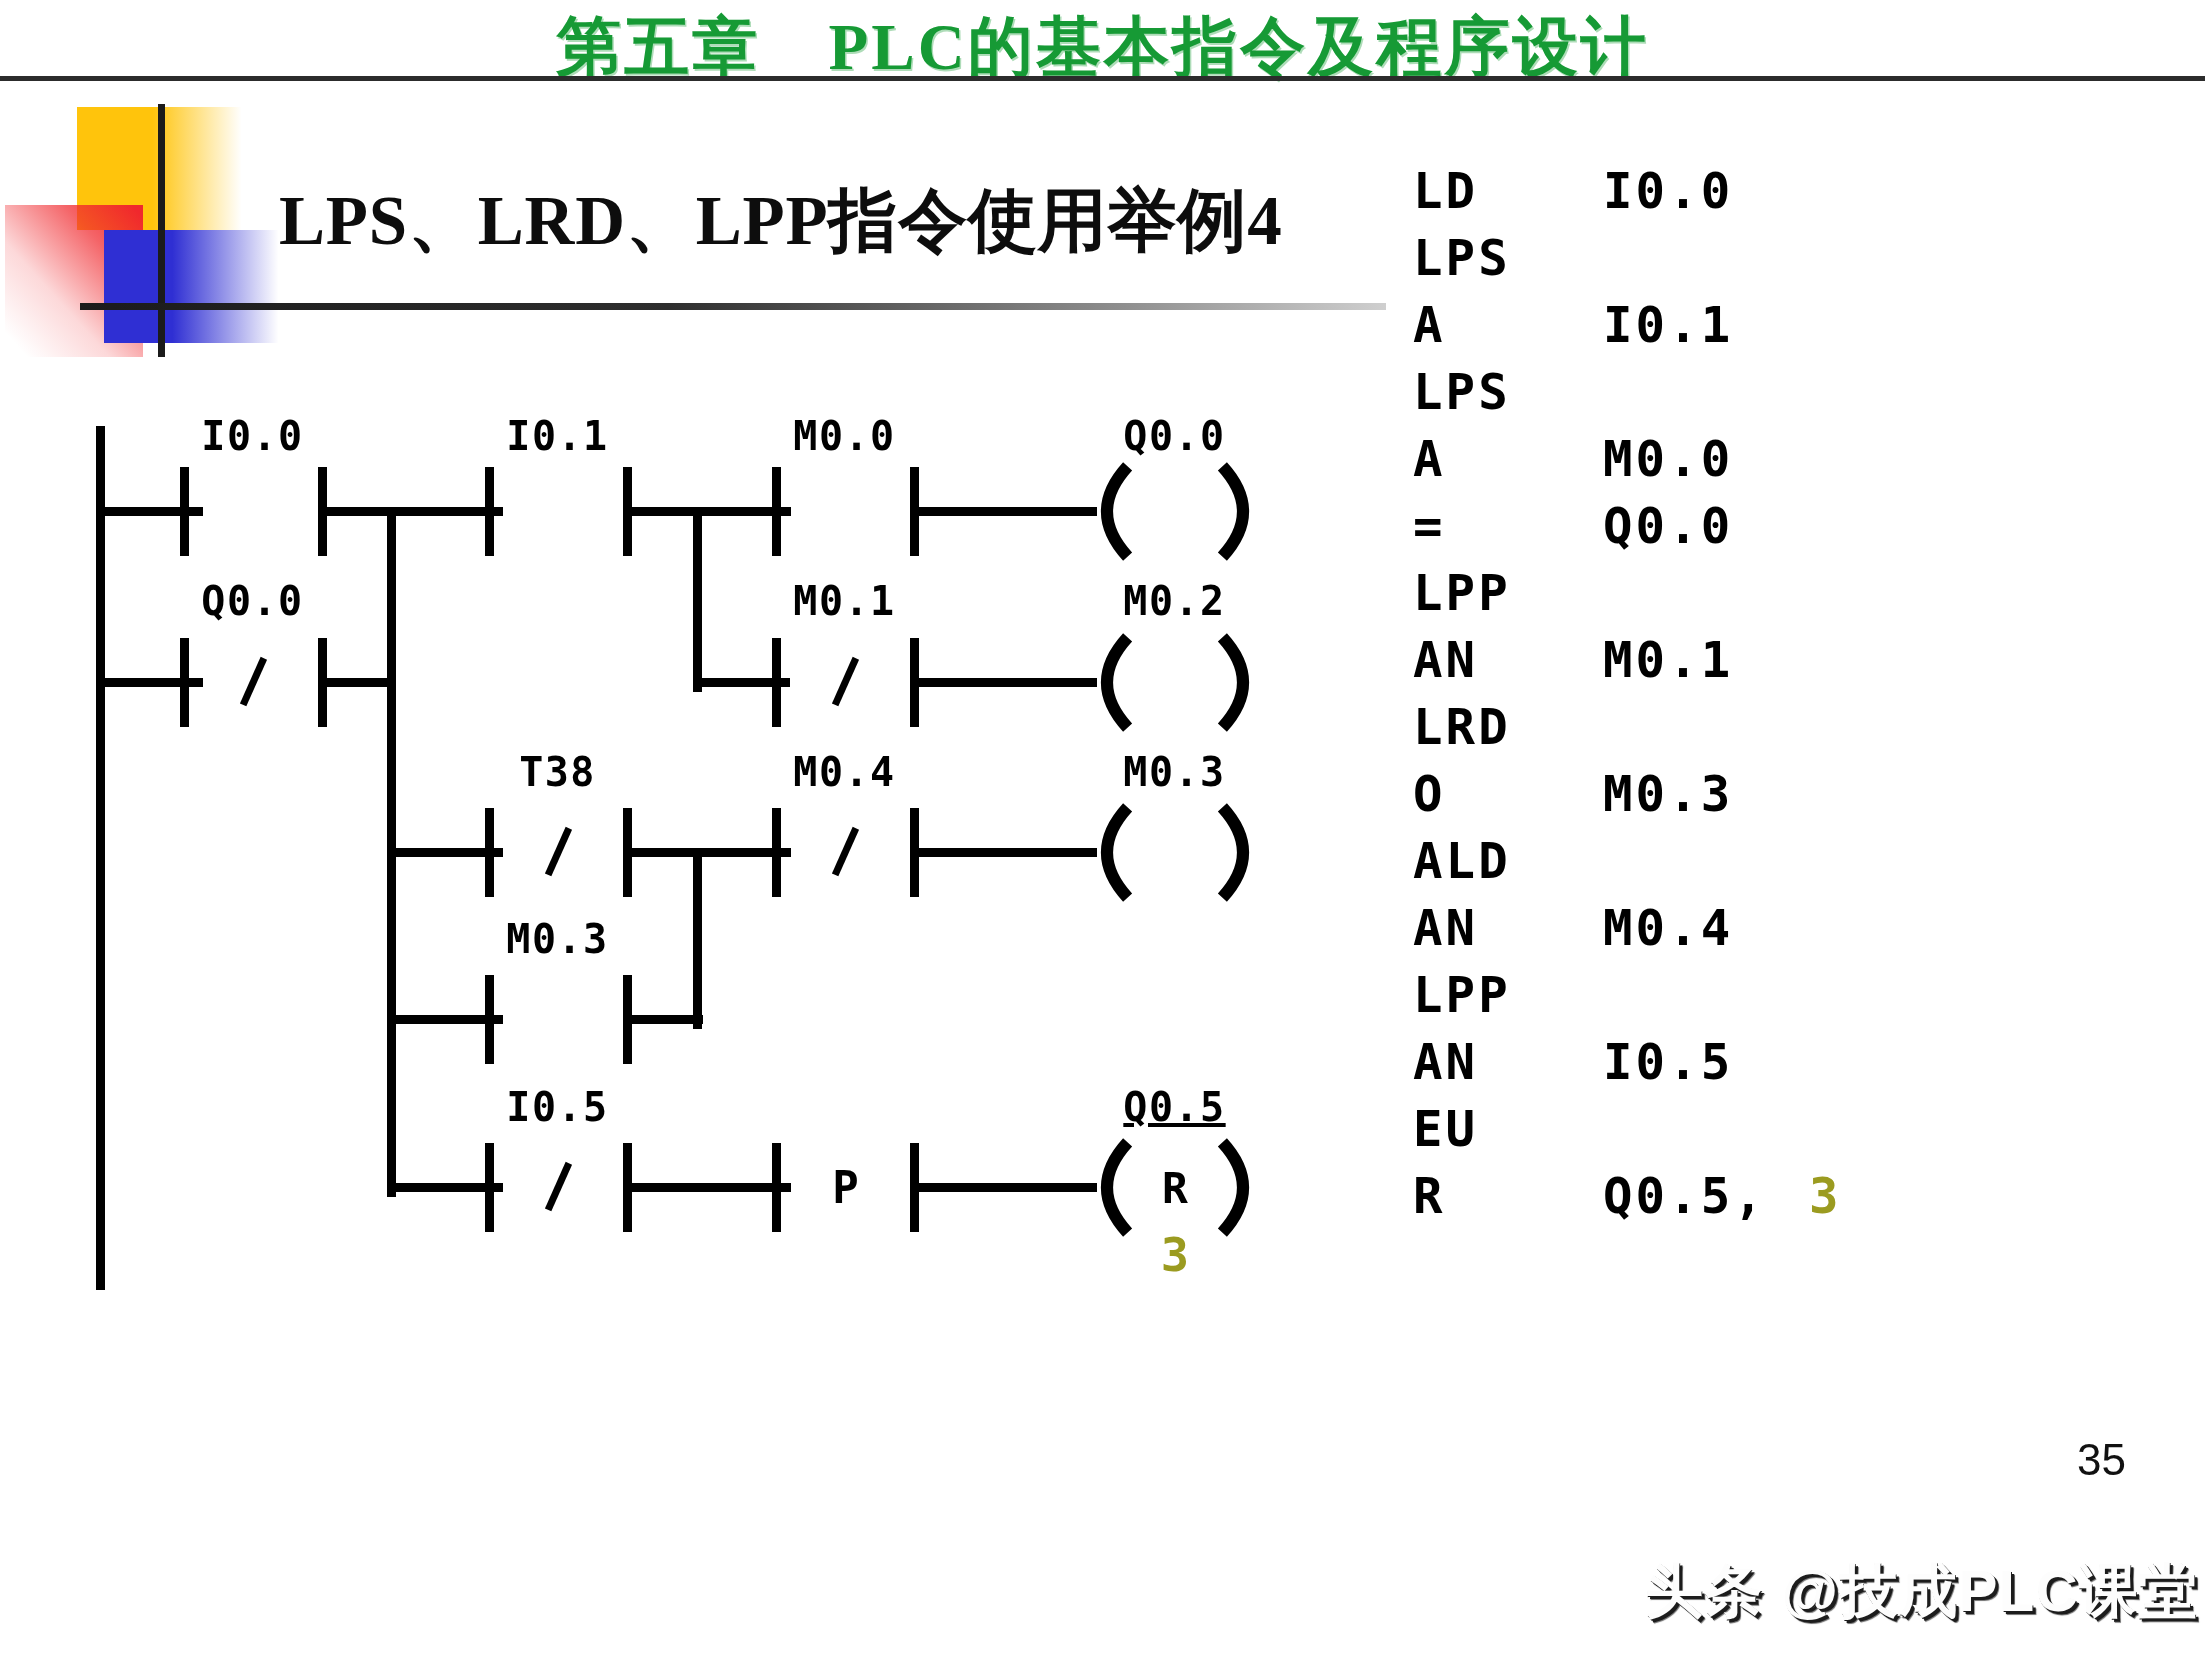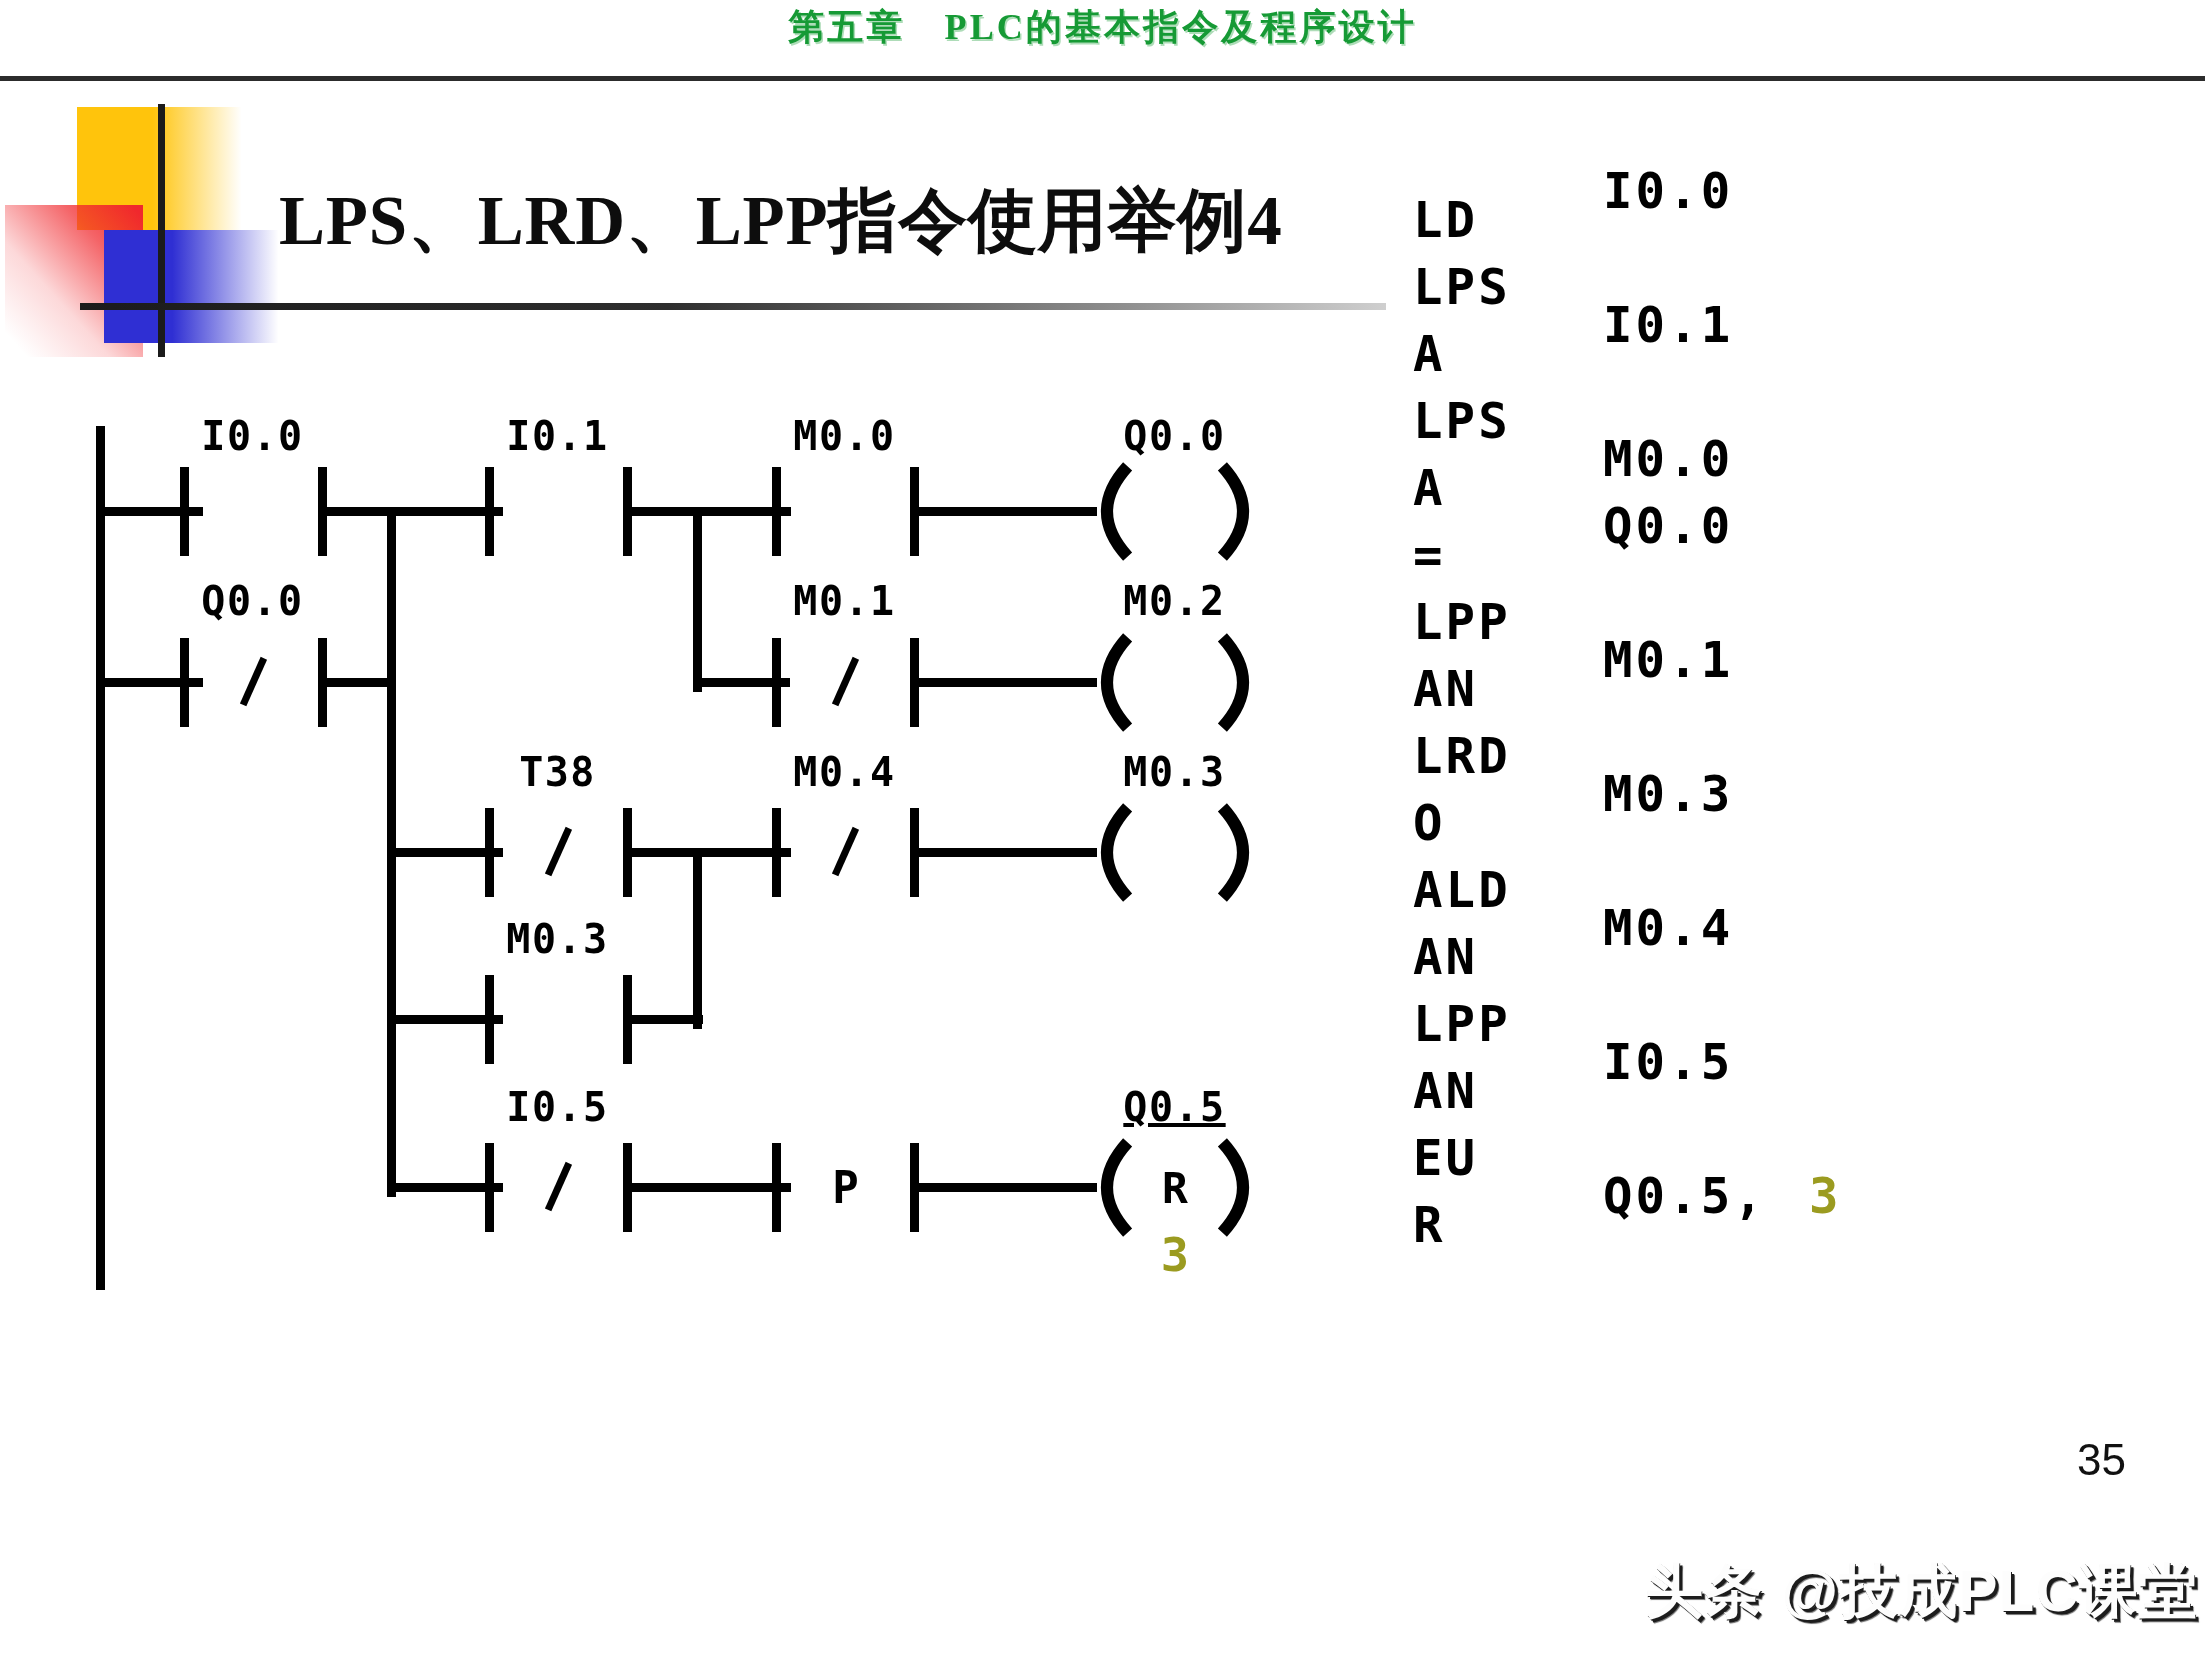--- a/index.html
+++ b/index.html
@@ -4,21 +4,21 @@
 <style>
   html,body{margin:0;padding:0;}
   body{
     width:2205px;height:1654px;position:relative;background:#ffffff;overflow:hidden;
     font-family:"Liberation Sans",sans-serif;
   }
 
   
   .chapter-title{
     position:absolute;left:0;top:3.1px;width:100%;text-align:center;
-    font-family:"Liberation Serif",serif;font-weight:bold;font-size:36px;
+    font-family:"Liberation Serif",serif;font-weight:bold;font-size:65px;
     letter-spacing:3.1px;color:#169a35;
     text-shadow:1.5px 1.5px 0 rgba(22,154,53,.35);
     white-space:pre;
   }
   .header-divider{position:absolute;left:0;top:76px;width:2205px;height:4.6px;background:#2c2c2c;}
 
   
   .deco-yellow{position:absolute;left:77px;top:107px;width:168px;height:123px;
     background:linear-gradient(90deg,#ffc40c 0%,#ffc40c 45%,rgba(255,196,12,0) 98%);}
   .deco-red{position:absolute;left:4.6px;top:205px;width:138px;height:152px;
@@ -56,21 +56,21 @@
     font-family:"DejaVu Sans Mono","Liberation Mono",monospace;font-weight:bold;font-size:40px;
     color:#000;letter-spacing:1.5px;white-space:nowrap;}
   .coil-param{position:absolute;left:1133px;top:1227px;width:84px;text-align:center;
     font-family:"DejaVu Sans Mono","Liberation Mono",monospace;font-weight:bold;font-size:47px;color:#9b9b20;}
 
   
   .ilist{position:absolute;left:1413px;top:158px;width:689px;}
   .irow{height:67px;line-height:67px;white-space:nowrap;
     font-family:"DejaVu Sans Mono","Liberation Mono",monospace;font-weight:bold;font-size:49px;color:#000;
     letter-spacing:3.1px;}
-  .iop{display:inline-block;width:190px;vertical-align:top;margin-top:29px;}
+  .iop{display:inline-block;width:190px;vertical-align:top;}
   .ioperand{display:inline-block;vertical-align:top;}
   .iparam{display:inline-block;vertical-align:top;margin-left:43px;color:#9b9b20;}
 
   
   .page-number{position:absolute;left:2077px;top:1435px;
     font-family:"Liberation Sans",sans-serif;font-size:44px;color:#111;}
   .watermark{position:absolute;left:1645px;top:1553px;
     font-family:"Liberation Sans",sans-serif;font-weight:bold;font-size:58px;
     color:#fdfdfd;letter-spacing:1.5px;white-space:nowrap;
     text-shadow:3.1px 3.1px 0 #1c1c1c,0.8px 0.8px 0 #1c1c1c,3.8px 3.8px 0.8px rgba(0,0,0,.55);}

